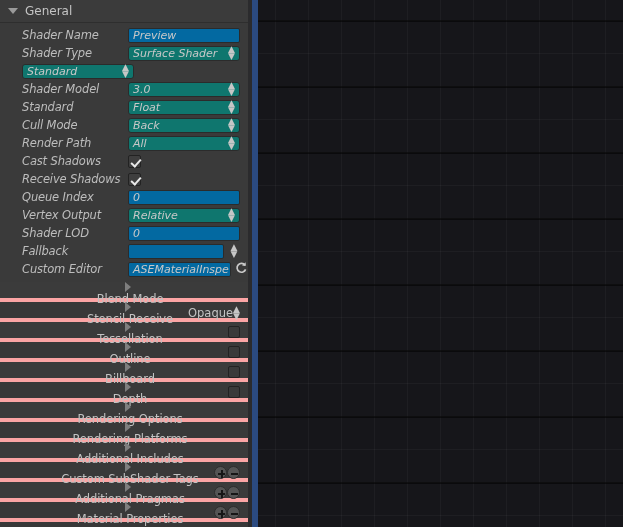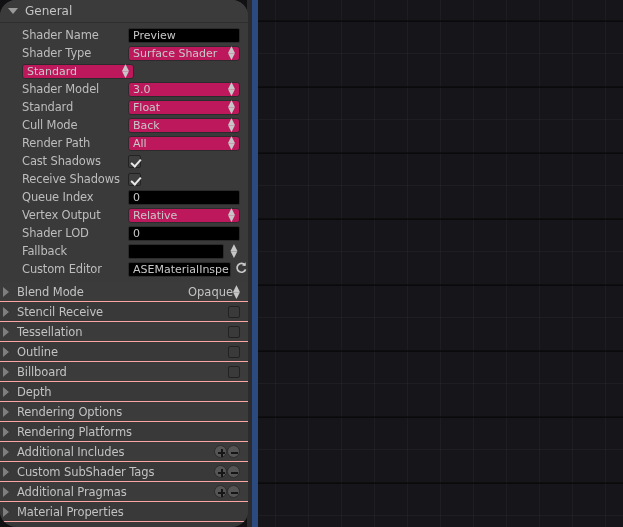--- a/index.html
+++ b/index.html
@@ -43,21 +43,20 @@
     left: 252px; top: 0; width: 6px; height: 527px;
     background: #2b4a80;
   }
 
   
   .inspector {
     position: absolute;
     left: 0; top: 0; width: 248px; height: 527px;
     background: #383838;
     overflow: hidden;
-    border-radius: 16px;
   }
   .section-header {
     display: flex; align-items: center;
     height: 23px;
     background: #3b3b3b;
     border-bottom: 1px solid #2e2e2e;
     padding-left: 8px;
   }
   .tri-down {
     width: 0; height: 0;
@@ -71,46 +70,46 @@
     border-top: 5px solid transparent;
     border-bottom: 5px solid transparent;
     border-left: 6px solid #7e7e7e;
     margin-right: 8px;
     margin-left: 3px;
   }
   .section-title {
     font-size: 12px; color: #c4c4c4;
   }
 
-  .general-body { background: #3a3a3a; padding: 3px 0 4px 0; }
+  .general-body { background: #3a3a3a; padding: 3px 0 4px 0; font-style: italic; }
   .prop-row {
     display: flex; align-items: center;
     height: 18px;
     margin-bottom: 0px;
     padding-left: 22px;
   }
   .prop-label {
     font-size: 11.5px; color: #bdbdbd;
     width: 106px;
     flex: 0 0 auto;
     letter-spacing: -0.15px;
   }
   .field {
     height: 15px;
-    background: #000000;
+    background: #0369a1;
     border: 1px solid #2b2b2b;
     border-radius: 2px;
     display: flex; align-items: center;
     font-size: 11px;
     color: #c8c8c8;
     padding-left: 4px;
     width: 112px;
     position: relative;
   }
-  .field.popup { background: #be185d; border-radius: 3px; }
+  .field.popup { background: #0f766e; border-radius: 3px; }
   .field .stepper {
     position: absolute; right: 4px; top: 50%;
     transform: translateY(-50%);
     font-size: 9px; color: #c6c6c6; line-height: 7px;
   }
   .cb {
     width: 13px; height: 13px;
     background: #3e3e3e;
     border: 1px solid #222;
     border-radius: 2px;
@@ -132,22 +131,23 @@
     flex: 0 0 auto;
     margin-left: 3px;
   }
   .refresh-icon { margin-left: 3px; flex: 0 0 auto; }
 
   
   .fold-row {
     display: flex; align-items: center;
     height: 20px;
     background: #3b3b3b;
-    border-bottom: 1px solid #fca5a5;
-    padding-left: 0;
+    border-bottom: 4px solid #fca5a5;
+    padding-left: 12px;
+    flex-direction: column;
   }
   .fold-row:nth-child(even) { background: #393939; }
   .fold-label { font-size: 11.5px; color: #c2c2c2; letter-spacing: -0.1px; }
   .fold-right {
     margin-left: auto; margin-right: 8px;
     display: flex; align-items: center; gap: 0;
   }
   .fold-value { font-size: 11.5px; color: #c2c2c2; }
   .box-cb {
     width: 12px; height: 12px;

